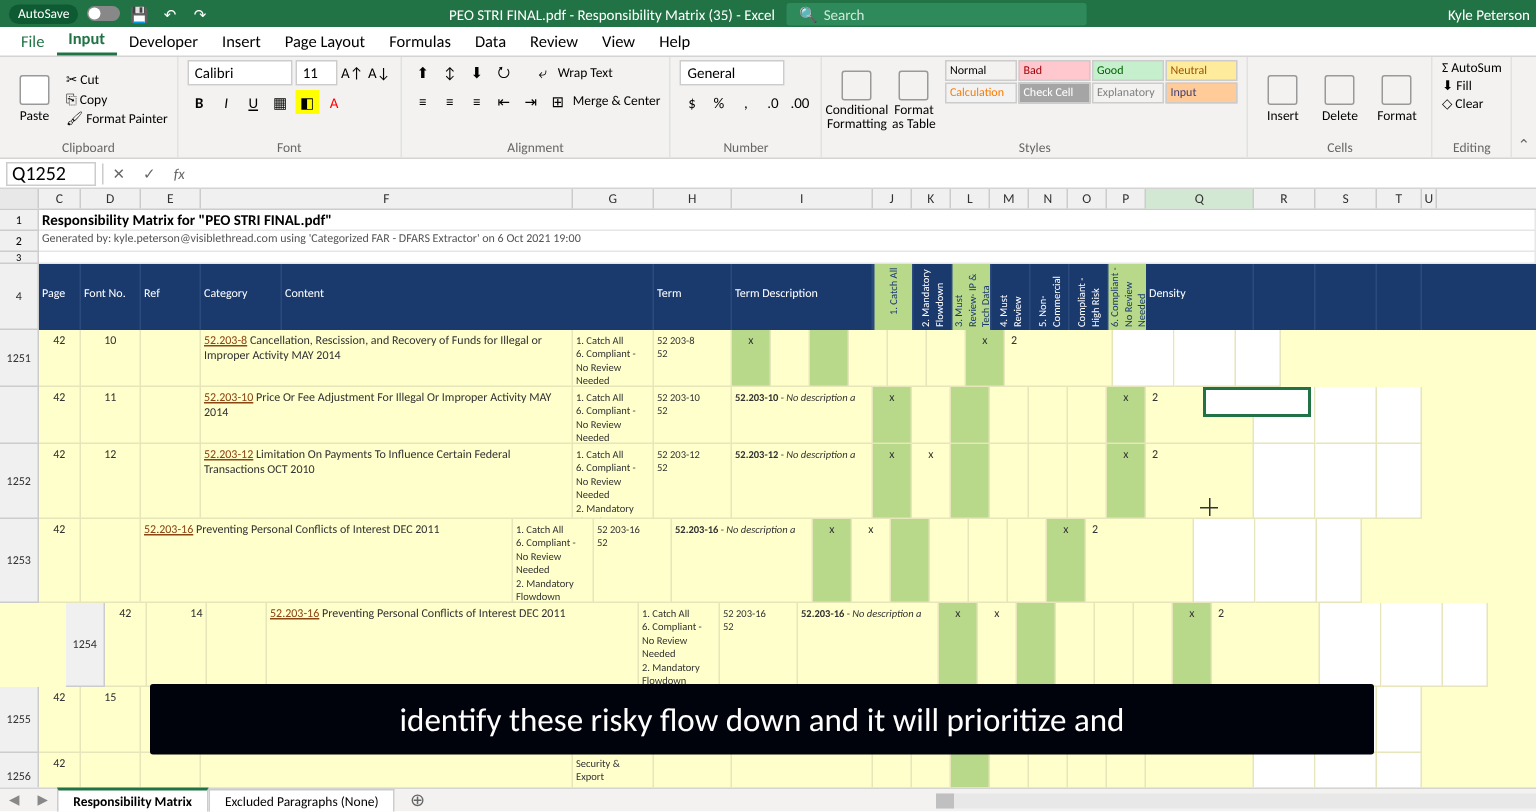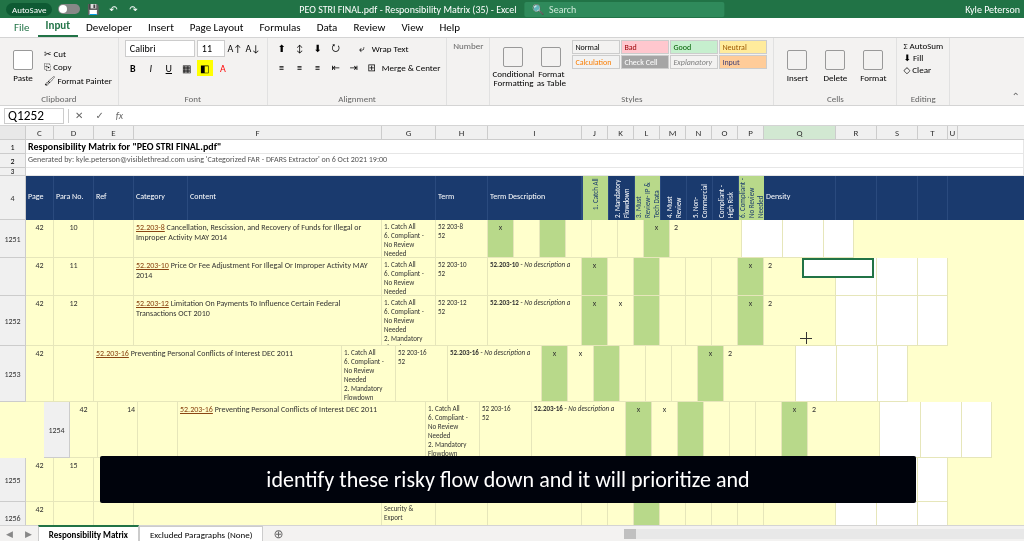--- a/index.html
+++ b/index.html
@@ -194,20 +194,30 @@
         <span class="fmtbtn">≡</span>
         <span class="fmtbtn">⇤</span>
         <span class="fmtbtn">⇥</span>
         <span class="fmtbtn">⊞</span>
         <span>Merge &amp; Center</span>
       </div>
     </div>
     <div class="glabel">Alignment</div>
   </div>
   <div class="rgroup">
+    <div class="gbody" style="flex-direction:column;gap:3px">
+      <input class="fontbox" style="width: 70px;" value="General">
+      <div class="smallrow">
+        <span class="fmtbtn">$</span>
+        <span class="fmtbtn">%</span>
+        <span class="fmtbtn">,</span>
+        <span class="fmtbtn">.0</span>
+        <span class="fmtbtn">.00</span>
+      </div>
+    </div>
     <div class="glabel">Number</div>
   </div>
   <div class="rgroup">
     <div class="gbody">
       <div class="bigbtn">
           <div class="ico"></div>
           <span style="text-align:center;line-height:9px">Conditional Formatting</span>
         </div>
       <div class="bigbtn">
           <div class="ico"></div>
@@ -216,21 +226,21 @@
       <div class="styles">
         <div class="srow">
           <div class="stylecell">Normal</div>
           <div class="stylecell" style="background:#ffc7ce;color:#9c0006">Bad</div>
           <div class="stylecell" style="background:#c6efce;color:#006100">Good</div>
           <div class="stylecell" style="background:#ffeb9c;color:#9c5700">Neutral</div>
         </div>
         <div class="srow">
           <div class="stylecell" style="background:#f2f2f2;color:#fa7d00">Calculation</div>
           <div class="stylecell" style="background:#a5a5a5;color:#fff">Check Cell</div>
-          <div class="stylecell" style="color:#7f7f7f;font-style:italic">Explanatory</div>
+          <div class="stylecell" style="color:#7f7f7f;">Explanatory</div>
           <div class="stylecell" style="background:#ffcc99;color:#3f3f76">Input</div>
         </div>
       </div>
     </div>
     <div class="glabel">Styles</div>
   </div>
   <div class="rgroup">
     <div class="gbody">
       <div class="bigbtn">
           <div class="ico"></div>
@@ -310,21 +320,21 @@
         <div class="cell" style="flex:1;font-size:8px;color:#555">Generated by: kyle.peterson@visiblethread.com using 'Categorized FAR - DFARS Extractor' on 6 Oct 2021 19:00</div>
       </div>
     <div class="titlerow" style="height:8px">
         <div class="rowhdr" style="font-size:7px">3</div>
         <div class="cell" style="flex:1"></div>
       </div>
 
     <div class="hdrrow">
       <div class="rowhdr" style="height:44px;background:#f0f0f0;color:#333">4</div>
       <div class="hcell cw-c">Page</div>
-      <div class="hcell cw-d">Para No.</div>
+      <div class="hcell cw-d">Font No.</div>
       <div class="hcell cw-e">Ref</div>
       <div class="hcell cw-g">Category</div>
       <div class="hcell cw-fwide">Content</div>
       <div class="hcell cw-h">Term</div>
       <div class="hcell cw-iwide">Term Description</div>
       <div class="hcell cw-j rot green">1. Catch All</div>
       <div class="hcell cw-k rot">2. Mandatory Flowdown</div>
       <div class="hcell cw-l rot green">3. Must Review- IP &amp; Tech Data</div>
       <div class="hcell cw-m rot">4. Must Review</div>
       <div class="hcell cw-n rot">5. Non-Commercial</div>

